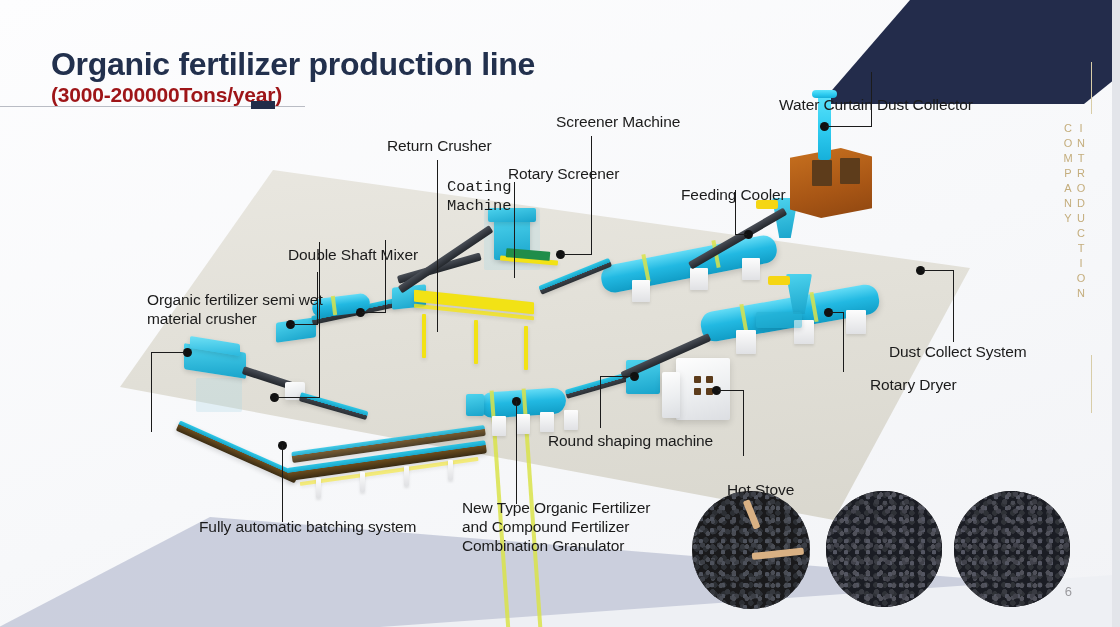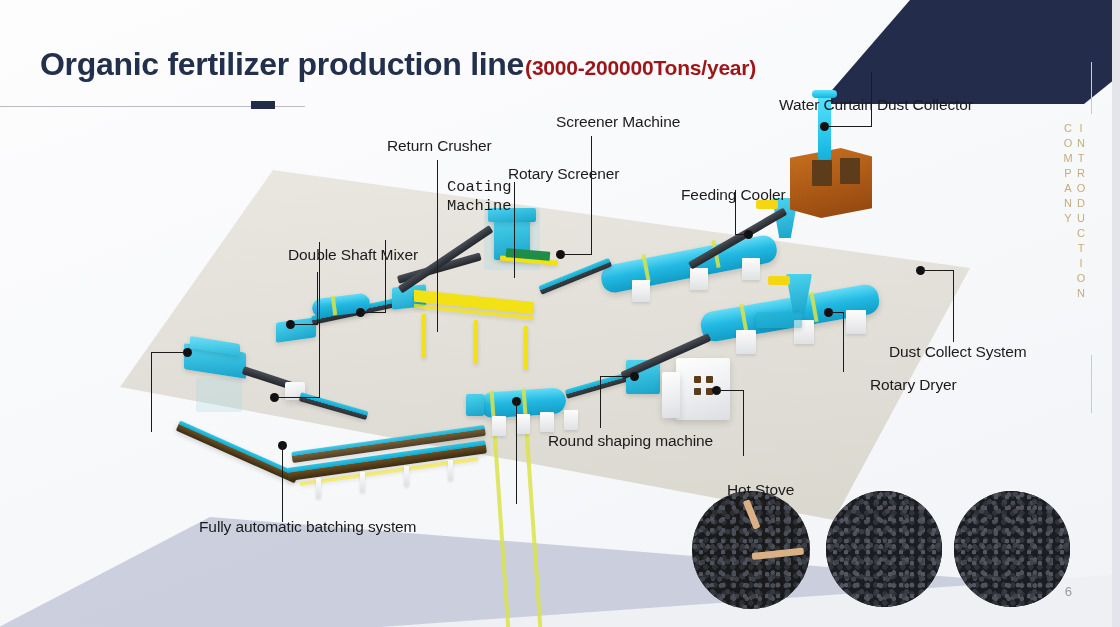--- a/index.html
+++ b/index.html
@@ -57,32 +57,33 @@
     font-family: "Liberation Sans", sans-serif;
     user-select: none;
   }
 
   
   .title-row {
     position: absolute;
     left: 40px; top: 46px;
     display: flex;
     align-items: baseline;
+    flex-direction: column;
   }
   .title-main {
     font-size: 32px;
     font-weight: bold;
     color: #22304d;
     letter-spacing: -0.3px;
   }
   .title-sub {
     font-size: 21px;
     font-weight: bold;
     color: #9e1518;
-    margin-left: 1px;
+    margin-left: 11px;
     letter-spacing: -0.2px;
   }
 
   
   .divider {
     position: absolute;
     left: 0; top: 106px;
     width: 305px; height: 1px;
     background: #b9bcc4;
   }
@@ -485,25 +486,30 @@
   </div>
 
   <div class="label" style="left:779px;top:64px;margin-top:32px;">Water Curtain Dust Collector</div>
   <div class="label" style="left:556px;top:113px;">Screener Machine</div>
   <div class="label" style="left:387px;top:137px;">Return Crusher</div>
   <div class="label" style="left:508px;top:165px;">Rotary Screener</div>
   <div class="label" style="left:681px;top:186px;">Feeding Cooler</div>
   <div class="label" style="left:447px;top:178px;font-family:Liberation Mono, monospace;">Coating
 Machine</div>
   <div class="label" style="left:288px;top:246px;">Double Shaft Mixer</div>
+  <div class="label" style="left:147px;top:291px;">Organic fertilizer semi wet
+material crusher</div>
   <div class="label" style="left:889px;top:343px;">Dust Collect System</div>
   <div class="label" style="left:822px;top:376px;margin-left:48px;">Rotary Dryer</div>
   <div class="label" style="left:548px;top:432px;">Round shaping machine</div>
   <div class="label" style="left:727px;top:481px;">Hot Stove</div>
   <div class="label" style="left:199px;top:518px;">Fully automatic batching system</div>
+  <div class="label" style="left:462px;top:499px;">New Type Organic Fertilizer
+and Compound Fertilizer
+Combination Granulator</div>
 
   <div class="photo" style="left:692px;top:491px;width:118px;height:118px;">
     <div class="granules"></div>
     <div class="straw" style="left:54px;top:6px;width:30px;height:7px;transform:rotate(68deg);"></div>
     <div class="straw" style="left:60px;top:62px;width:52px;height:7px;transform:rotate(-6deg);"></div>
   </div>
   <div class="photo" style="left:826px;top:491px;width:116px;height:116px;">
     <div class="granules blue"></div>
   </div>
   <div class="photo" style="left:954px;top:491px;width:116px;height:116px;">

